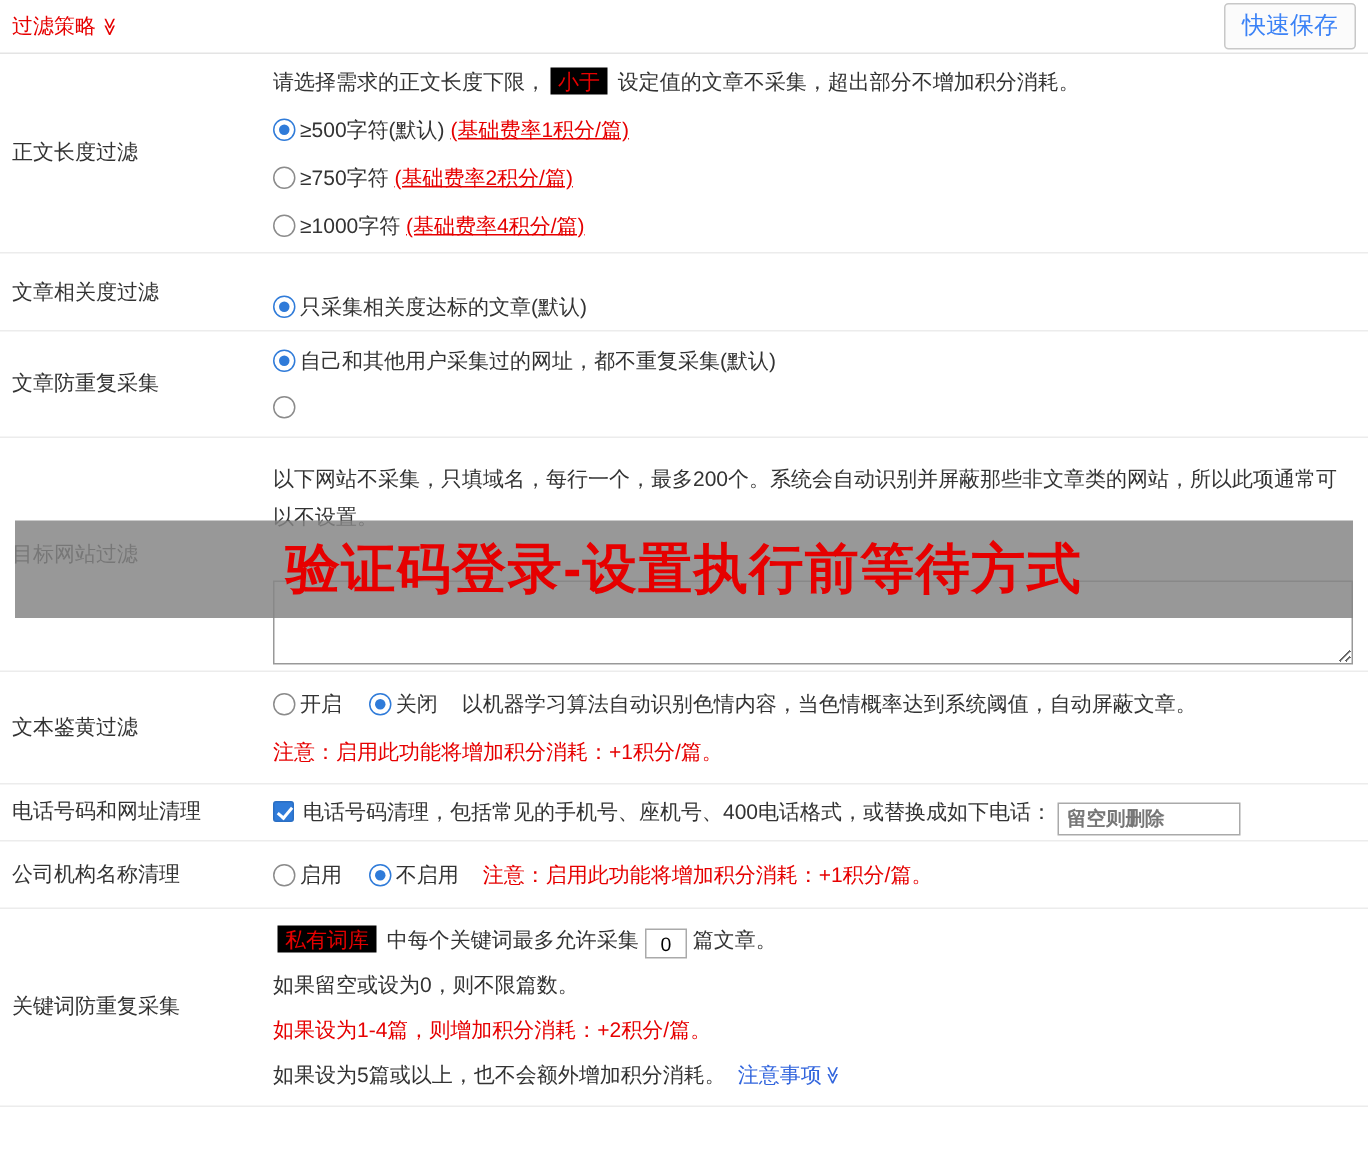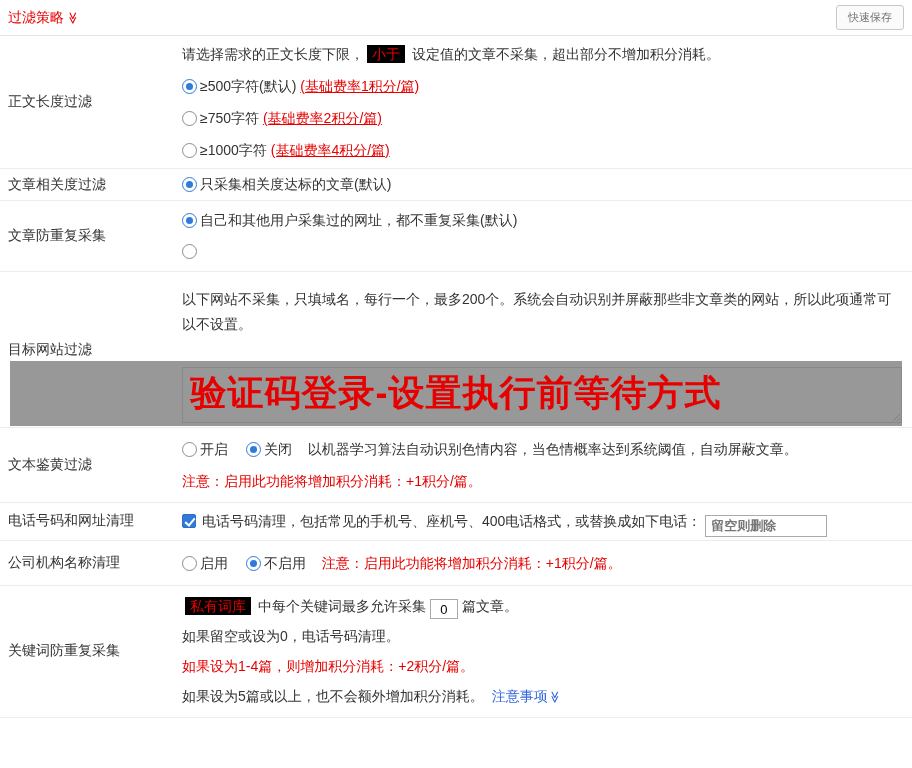--- a/index.html
+++ b/index.html
@@ -2,30 +2,30 @@
 <html><head>
 <meta charset="utf-8">
 <style>
   * { margin:0; padding:0; box-sizing:border-box; }
   body { background:#fff; font-family:"Liberation Sans","DejaVu Sans",sans-serif; }
   .page { width:912px; height:768px; background:#fff; position:relative; color:#333; font-size:14px; overflow:hidden; }
 
   .header { height:36px; display:flex; align-items:center; justify-content:space-between; padding:0 8px; border-bottom:1px solid #e4e4e4; }
   .title { color:#e60000; font-size:14px; cursor:pointer; }
   .chev { display:inline-block; transform:rotate(90deg); font-size:12px; margin-left:3px; }
-  .save-btn { background:#fbfbfb; border:1px solid #c8c8c8; border-radius:3px; padding:4px 11px; font-size:11px; color:#737373; cursor:pointer; font-family:inherit; }
+  .save-btn { background:#fbfbfb; border:1px solid #c8c8c8; border-radius:3px; padding:4px 11px; font-size:16px; color:#3b82f6; cursor:pointer; font-family:inherit; }
 
   .row { display:flex; border-bottom:1px solid #ececec; }
   .row:last-child { border-bottom:none; }
   .row-label { width:182px; padding-left:8px; display:flex; align-items:center; flex-shrink:0; color:#333; }
   .row-content { flex:1; padding-right:10px; }
   .cline { line-height:32px; white-space:nowrap; }
 
   .r-bodylen .row-content { padding:2px 0 2px 0; }
-  .r-relevance .cline { line-height:31px; }
+  .r-relevance .cline { line-height:31px;margin-top:20px; }
   .r-dedup .row-content { padding:4px 0; } .r-dedup .cline { line-height:31px; }
   .r-site .row-content { padding-top:15px; padding-bottom:4px; }
   .r-site .desc { line-height:25px; white-space:normal; }
   .r-porn .row-content { padding:5px 0; }
   .r-phone .row-content { padding:3px 0; } .r-phone .cline { line-height:30px; }
   .r-company .row-content { padding:6px 0; }
   .r-keyword .row-content { padding:5px 0; } .r-keyword .cline { line-height:30px; }
 
   .radio { display:inline-block; width:15px; height:15px; border:1px solid #8b8b8b; border-radius:50%; vertical-align:-3px; margin-right:3px; background:#fff; position:relative; cursor:pointer; }
   .radio.checked { border-color:#2f7bd9; }
@@ -41,21 +41,21 @@
   .note-gap { margin-left:12px; }
   .link { color:#3366dd; cursor:pointer; margin-left:8px; }
   .link .chev { margin-left:1px; }
 
   .site-textarea { display:block; width:100%; height:56px; margin-top:30px; border:1px solid #999; resize:both; font:inherit; padding:3px; }
 
   .phone-input { width:122px; height:22px; border:1px solid #aaa; padding:2px 5px; font-size:13px; font-family:inherit; color:#333; margin-left:4px; vertical-align:-4px;font-weight:bold; }
   .phone-input::placeholder { color:#777; opacity:1; }
   .count-input { width:28px; height:20px; border:1px solid #aaa; text-align:center; font-size:13px; font-family:inherit; margin:0 4px; vertical-align:-3px; }
 
-  .watermark { position:absolute; left:10px; right:10px; top:361px; height:65px; background:rgba(132,132,132,0.84); display:flex; align-items:center; justify-content:center; z-index:10; }
+  .watermark { position:absolute; left:10px; right:10px; top:347px; height:65px; background:rgba(132,132,132,0.84); display:flex; align-items:center; justify-content:center; z-index:10; }
   .watermark-text { color:#e60000; font-size:36px; font-weight:bold; letter-spacing:1px; white-space:nowrap; }
 </style>
 </head>
 <body>
 
 <div class="page">
 
   <div class="header">
     <div class="title"><span>过滤策略</span><span class="chev">≫</span></div>
     <button class="save-btn">快速保存</button>
@@ -121,21 +121,21 @@
         <span class="radio-gap"><span class="radio checked"></span><span>不启用</span></span>
         <span class="red note-gap">注意：启用此功能将增加积分消耗：+1积分/篇。</span>
       </div>
     </div>
   </div>
 
   <div class="row r-keyword">
     <div class="row-label">关键词防重复采集</div>
     <div class="row-content">
       <div class="cline"><span class="hl">私有词库</span> <span>中每个关键词最多允许采集</span><input class="count-input" type="text" value="0" style=""><span>篇文章。</span></div>
-      <div class="cline">如果留空或设为0，电话号码清理。</div>
+      <div class="cline">如果留空或设为0，则不限篇数。</div>
       <div class="cline red">如果设为1-4篇，则增加积分消耗：+2积分/篇。</div>
       <div class="cline"><span>如果设为5篇或以上，也不会额外增加积分消耗。</span><span class="link"><span>注意事项</span><span class="chev">≫</span></span></div>
     </div>
   </div>
 
   <div class="watermark">
     <span class="watermark-text">验证码登录-设置执行前等待方式</span>
   </div>
 
 </div>

